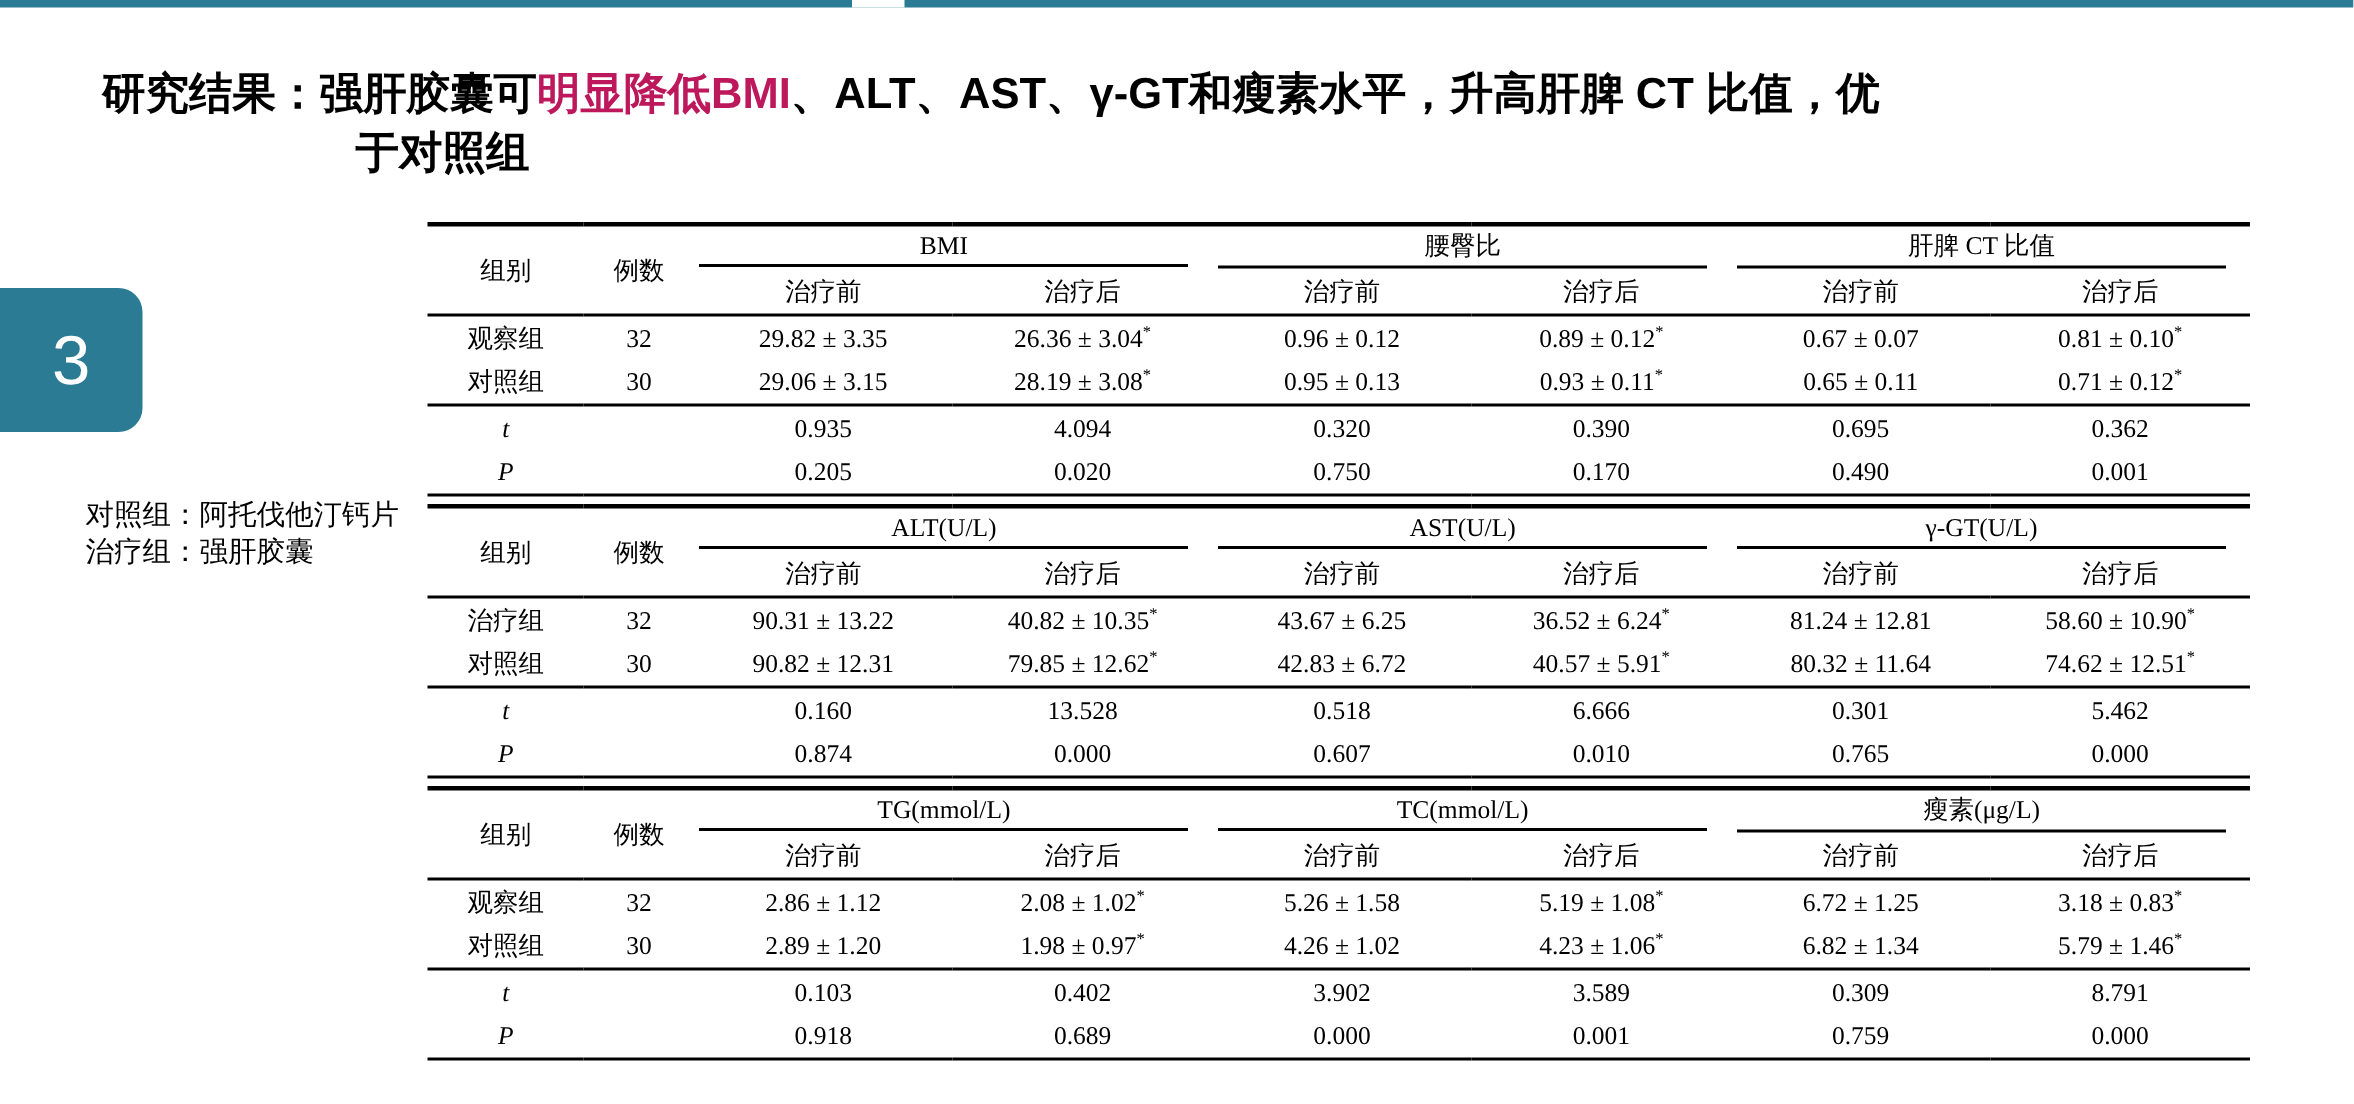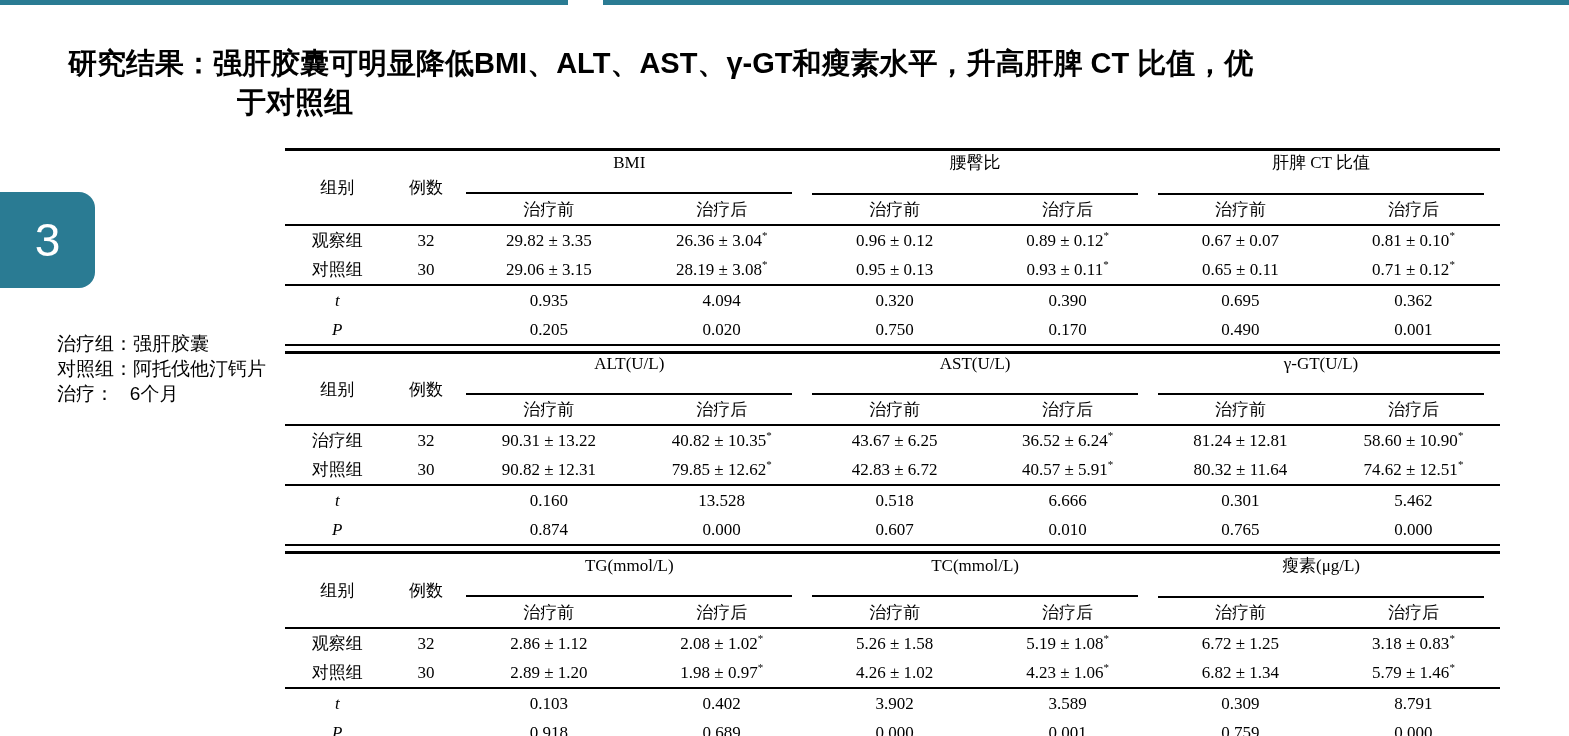--- a/index.html
+++ b/index.html
@@ -7,62 +7,61 @@
        font-family:"Liberation Sans",sans-serif;color:#000;}
 
   
   .topbar{position:absolute;top:0;left:0;width:1569px;height:5px;background:#2A7B93;}
   .topbar-gap{position:absolute;top:0;left:568px;width:35px;height:5px;background:#fff;}
 
   
   .title{position:absolute;top:44px;left:68px;width:1420px;
          font-size:29px;line-height:39px;font-weight:bold;
          white-space:pre-wrap;padding-left:169px;text-indent:-169px;}
-  .title .hl{color:#000000;}
+  .title .hl{color:#be185d;}
 
   
   .num-box{position:absolute;top:192px;left:0;width:95px;height:96px;
            background:#2A7B93;border-radius:0 16px 16px 0;
            display:flex;align-items:center;justify-content:center;}
   .num-box span{color:#fff;font-size:46px;font-weight:normal;}
 
   
   .info{position:absolute;top:331px;left:57px;font-size:19px;line-height:25px;}
   .info div{white-space:pre;}
 
   
   .tables-host{position:absolute;top:148px;left:285px;width:1215px;}
   table.jtable{width:100%;border-collapse:collapse;table-layout:fixed;
                border-top:3px solid #000;border-bottom:2.5px solid #000;
                margin-bottom:5px;
                font-family:"Liberation Serif","DejaVu Serif",serif;}
   .jtable th,.jtable td{height:29px;padding:0;text-align:center;vertical-align:middle;
                         font-weight:normal;font-size:17px;white-space:nowrap;}
   .jtable .bline{border-bottom:2px solid #000;}
-  .jtable .grp{border-bottom:2px solid #000;margin:0 16px 0 4px;padding-bottom:19px;}
+  .jtable .grp{border-bottom:2px solid #000;margin:0 16px 0 4px;padding-bottom:2px;}
   .jtable .stat{font-style:italic;}
   .jtable sup{font-size:11px;vertical-align:super;line-height:0;}
 </style>
 </head>
 <body>
 
 <div class="topbar"></div>
 <div class="topbar-gap"></div>
 
 <div class="title"><span>研究结果：强肝胶囊可</span><span class="hl">明显降低BMI</span><span>、ALT、AST、γ-GT和瘦素水平，升高肝脾 CT 比值，优
 于对照组</span></div>
 
 <div class="num-box">
   <span>3</span>
 </div>
 
 <div class="info">
+  <div>对照组：阿托伐他汀钙片</div>
   <div>治疗组：强肝胶囊</div>
-  <div>对照组：阿托伐他汀钙片</div>
-  <div>治疗：   6个月</div>
 </div>
 
 <div class="tables-host" id="tables-host">
     <table class="jtable">
       <colgroup>
         <col style="width: 8.6%;">
         <col style="width: 6%;">
         <col style="width: 14.23%;">
         <col style="width: 14.23%;">
         <col style="width: 14.23%;">

